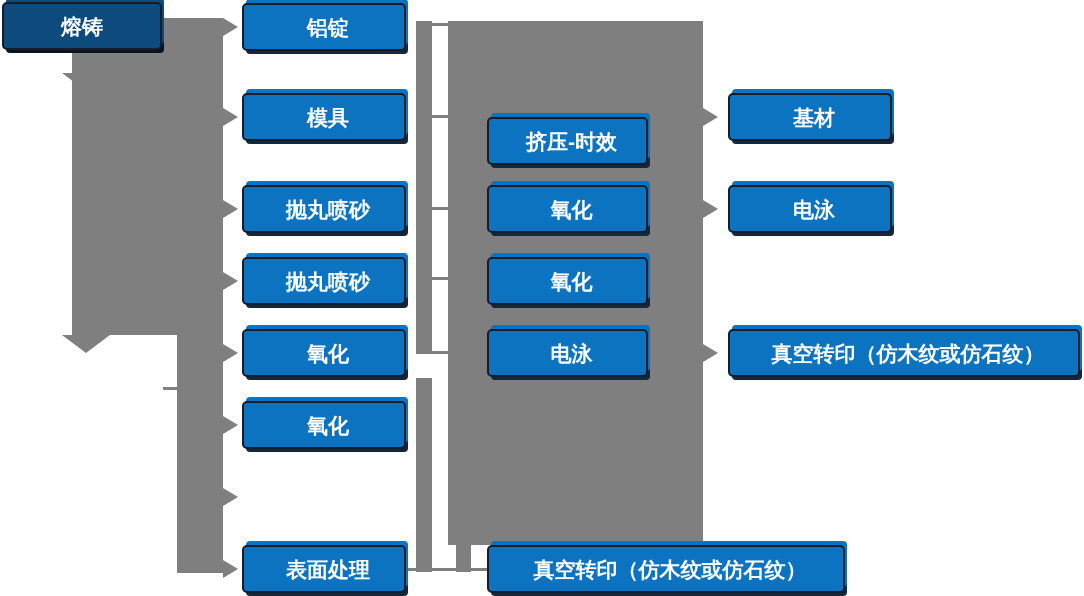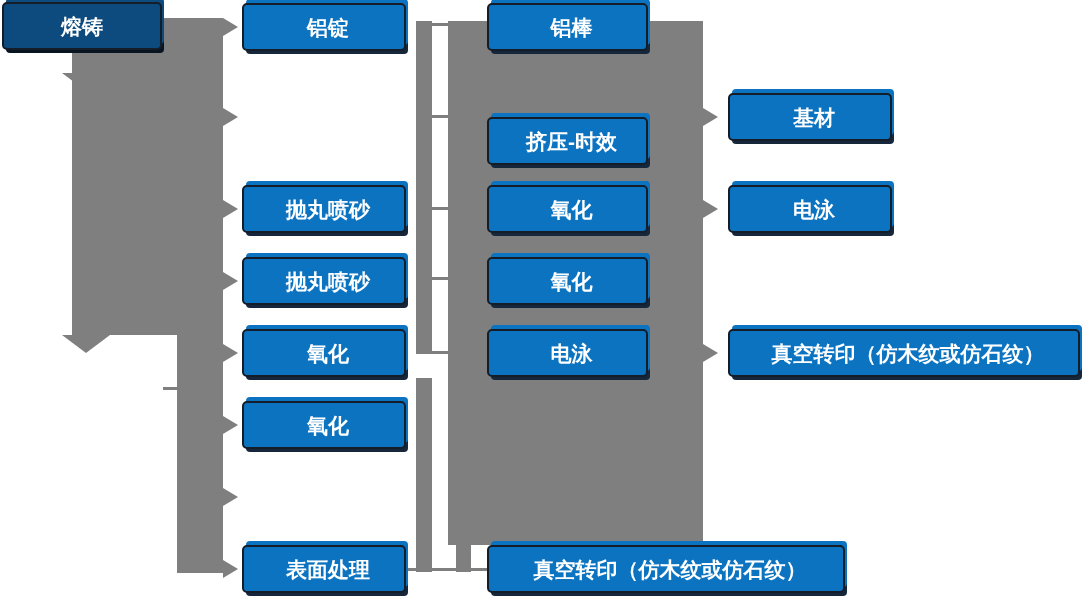--- a/index.html
+++ b/index.html
@@ -79,26 +79,26 @@
   <div class="arrow-right" style="left:223px; top:416px;"></div>
   <div class="arrow-right" style="left:223px; top:488px;"></div>
   <div class="arrow-right" style="left:223px; top:560px;"></div>
 
   <div class="arrow-right" style="left:703px; top:108px;"></div>
   <div class="arrow-right" style="left:703px; top:200px;"></div>
   <div class="arrow-right" style="left:703px; top:344px;"></div>
 
 <div class="node dark" style="left: 2px; top: 2px; width: 160px; height: 48px;">熔铸</div>
     <div class="node bright" style="left: 242px; top: 3px; width: 164px; height: 48px;">铝锭</div>
+    <div class="node bright" style="left: 242px; top: 93px; width: 164px; height: 48px;">模具</div>
     <div class="node bright" style="left: 242px; top: 185px; width: 164px; height: 48px;">抛丸喷砂</div>
     <div class="node bright" style="left: 242px; top: 257px; width: 164px; height: 48px;">抛丸喷砂</div>
     <div class="node bright" style="left: 242px; top: 329px; width: 164px; height: 48px;">氧化</div>
     <div class="node bright" style="left: 242px; top: 401px; width: 164px; height: 48px;">氧化</div>
     <div class="node bright" style="left: 242px; top: 545px; width: 164px; height: 48px;">表面处理</div>
-    <div class="node bright" style="left: 487px; top: 3px; width: 161px; height: 48px;">铝棒</div>
     <div class="node bright" style="left: 487px; top: 93px; width: 161px; height: 48px; margin-top: 24px;">挤压-时效</div>
     <div class="node bright" style="left: 487px; top: 185px; width: 161px; height: 48px;">氧化</div>
     <div class="node bright" style="left: 487px; top: 257px; width: 161px; height: 48px;">氧化</div>
     <div class="node bright" style="left: 487px; top: 329px; width: 161px; height: 48px;">电泳</div>
     <div class="node bright" style="left: 487px; top: 545px; width: 358px; height: 48px;">真空转印（仿木纹或仿石纹）</div>
     <div class="node bright" style="left: 728px; top: 93px; width: 164px; height: 48px;">基材</div>
     <div class="node bright" style="left: 728px; top: 185px; width: 164px; height: 48px;">电泳</div>
     <div class="node bright" style="left: 728px; top: 329px; width: 352px; height: 48px;">真空转印（仿木纹或仿石纹）</div>
   </div>
 

